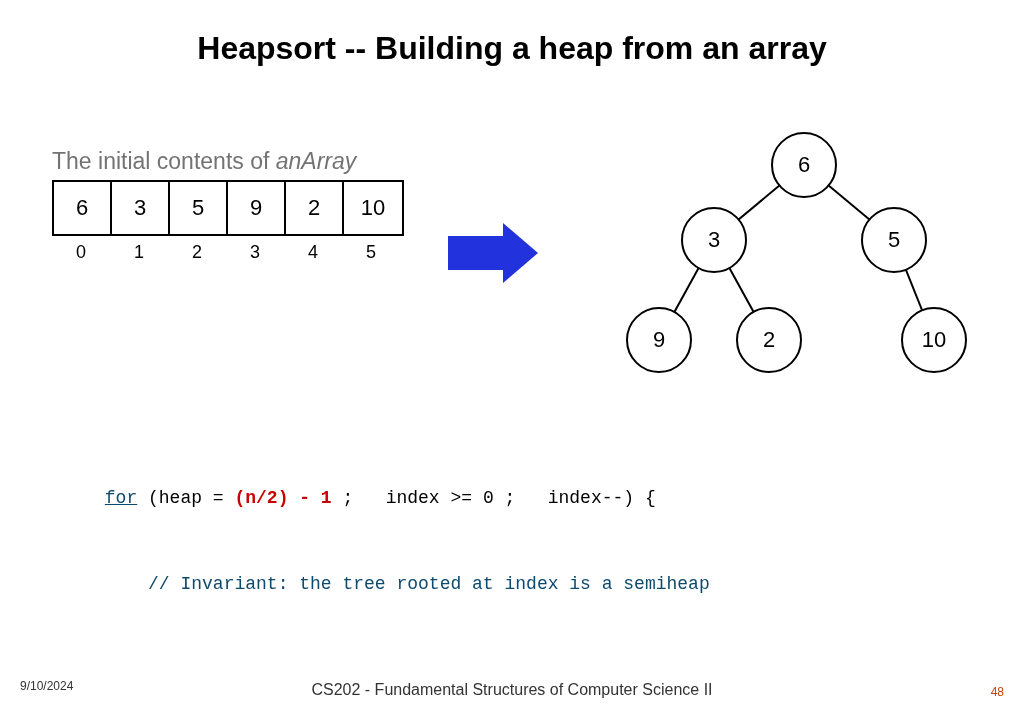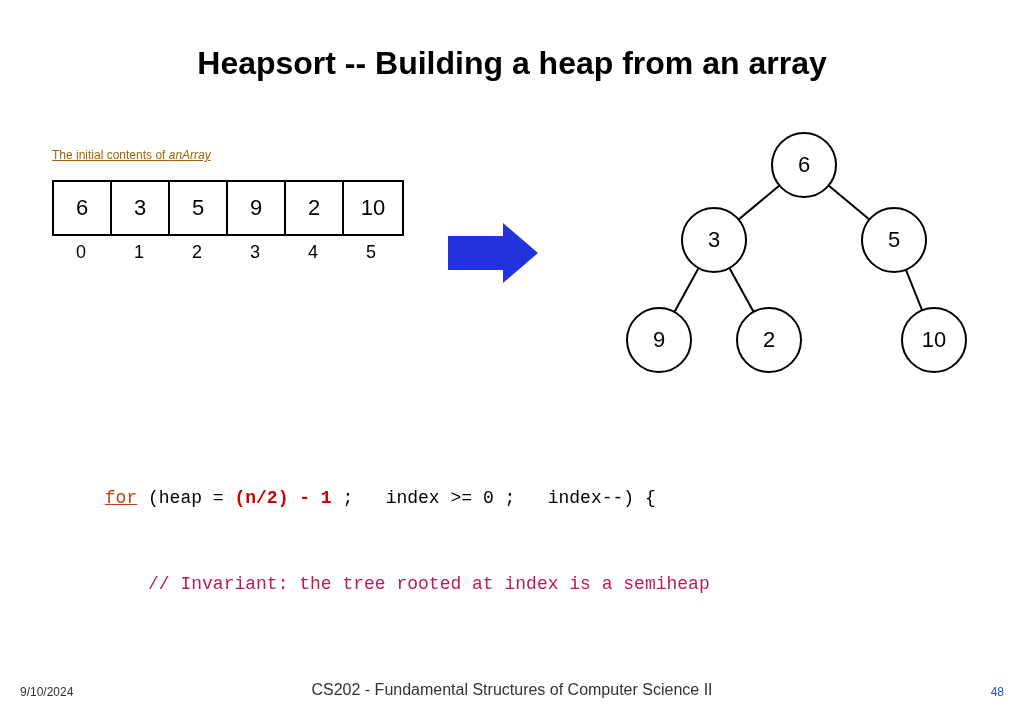--- a/index.html
+++ b/index.html
@@ -9,39 +9,38 @@
       background: #fff;
       font-family: Arial, sans-serif;
       position: relative;
       overflow: hidden;
     }
 
     .slide {
       width: 1024px;
       height: 709px;
       position: relative;
-      padding: 17px;
+      padding: 2px;
     }
 
     .title {
       text-align: center;
       font-size: 32px;
       font-weight: bold;
       padding-top: 28px;
       color: #000;
     }
 
     .left-label {
       position: absolute;
       top: 148px;
       left: 52px;
-      color: #a16207;
-      font-size: 12px;
+      color: #737373;
+      font-size: 23px;
       font-style: normal;
-      text-decoration: underline;
     }
 
     .left-label em {
       font-style: italic;
     }
 
     .right-label {
       position: absolute;
       top: 110px;
       right: 50px;
@@ -116,48 +115,48 @@
       left: 40px;
       font-family: 'Courier New', Courier, monospace;
       font-size: 18px;
       line-height: 1.6;
     }
 
     .code-line {
       white-space: pre;
     }
 
-    .code-purple { color: #c2410c; text-decoration: underline; }
+    .code-purple { color: #0c4a6e; text-decoration: underline; }
     .code-black { color: #000; }
-    .code-green { color: #be185d; }
+    .code-green { color: #0c4a6e; }
     .code-red { color: #cc0000; margin-top: 27px; }
 
     .footer-date {
       position: absolute;
-      bottom: 10px;
+      bottom: 16px;
       left: 20px;
       font-size: 12px;
       color: #333;
     }
 
     .footer-course {
       position: absolute;
       bottom: 10px;
       left: 50%;
       transform: translateX(-50%);
       font-size: 16px;
       color: #333;
     }
 
     .footer-page {
       position: absolute;
       bottom: 10px;
       right: 20px;
       font-size: 12px;
-      color: #1d4ed8;
+      color: #c2410c;
     }
   </style>
 </head>
 <body>
 
 <div class="slide">
 
   <div class="title">Heapsort -- Building a heap from an array</div>
 
   <div class="left-label">

